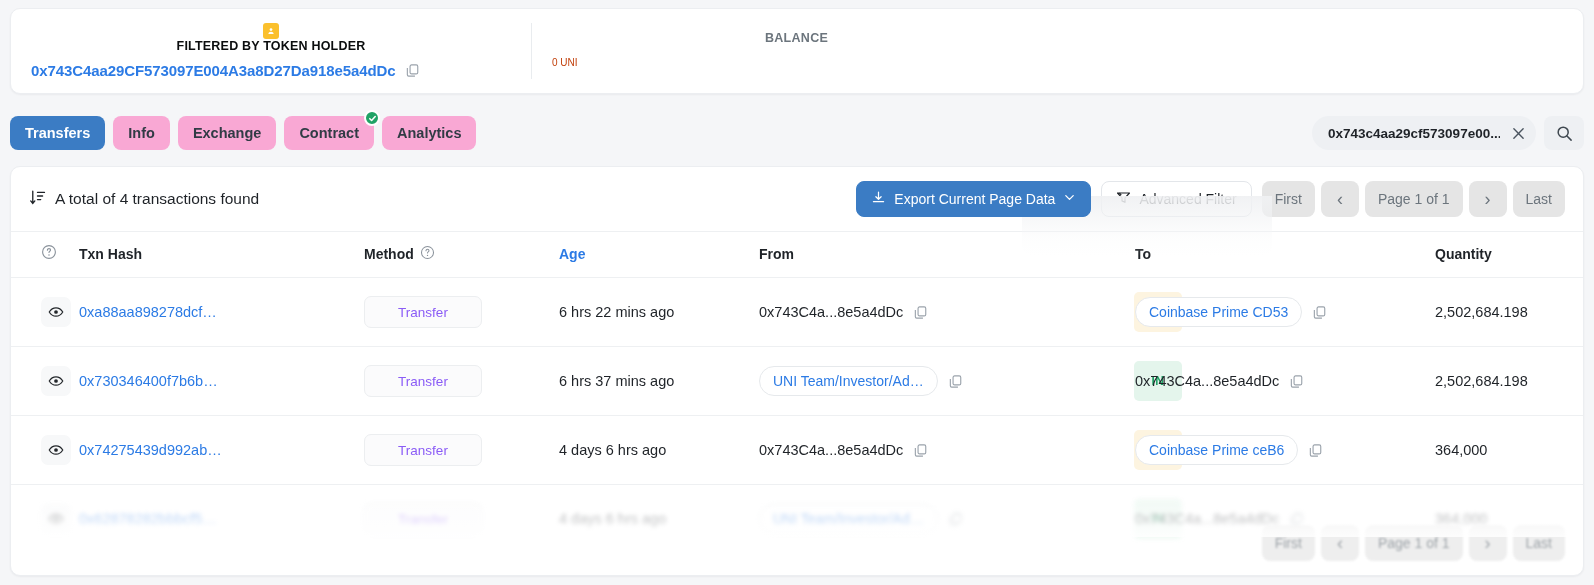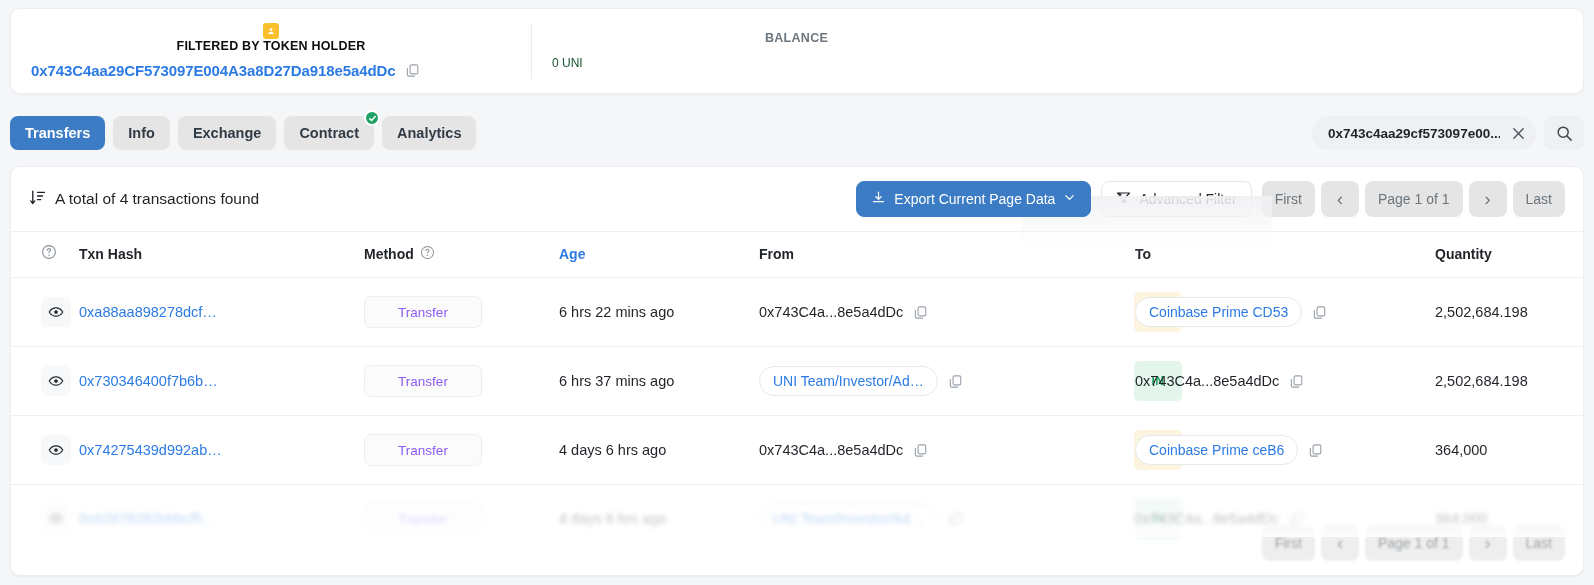--- a/index.html
+++ b/index.html
@@ -30,41 +30,41 @@
     color: #6c757d; text-transform: uppercase; margin-bottom: 9px;
     display: flex; align-items: center; gap: 0; flex-direction: column;
   }
   .sum-label.dark { color: #0b0d0e; font-weight: bold; letter-spacing:.2px;}
   .holder-badge {
     width: 16px; height: 16px; border-radius: 3px;
     background: #fbc02d; display: inline-flex; align-items: center;
     justify-content: center; flex: 0 0 auto;
   }
   .holder-badge svg { display: block; }
-  .sum-value { font-size: 12px; color: #14532d; line-height: 18px; }
+  .sum-value { font-size: 10px; color: #c2410c; line-height: 18px; }
   .addr-link {
     font-size: 15px; color: #2c7be5; font-weight: bold;
     text-decoration: none; letter-spacing: -.1px;
   }
   .addr-row { display: flex; align-items: center; gap: 10px; }
 
   .copy-ico { display:inline-block; width:15px; height:15px; cursor:pointer; }
   .copy-ico svg { display:block; }
 
   
   .tabs-row {
     position: absolute; left: 10px; top: 112px;
     width: 1574px; height: 42px;
     display: flex; align-items: center;
   }
   .tab {
     position: relative;
     height: 34px; padding: 0 15px;
     border-radius: 8px;
-    background: #e5e5e5; color: #313b45;
+    background: #f9a8d4; color: #313b45;
     font-size: 14.5px; font-weight: bold;
     display: inline-flex; align-items: center;
     margin-right: 8px; cursor: pointer; white-space: nowrap;
   }
   .tab.active { background: #3b7cc4; color: #fff; }
   .tab-check {
     position: absolute; right: -6px; top: -6px;
     width: 16px; height: 16px; border-radius: 50%;
     background: #21a366; border: 2px solid #fff;
     display: flex; align-items: center; justify-content: center;

